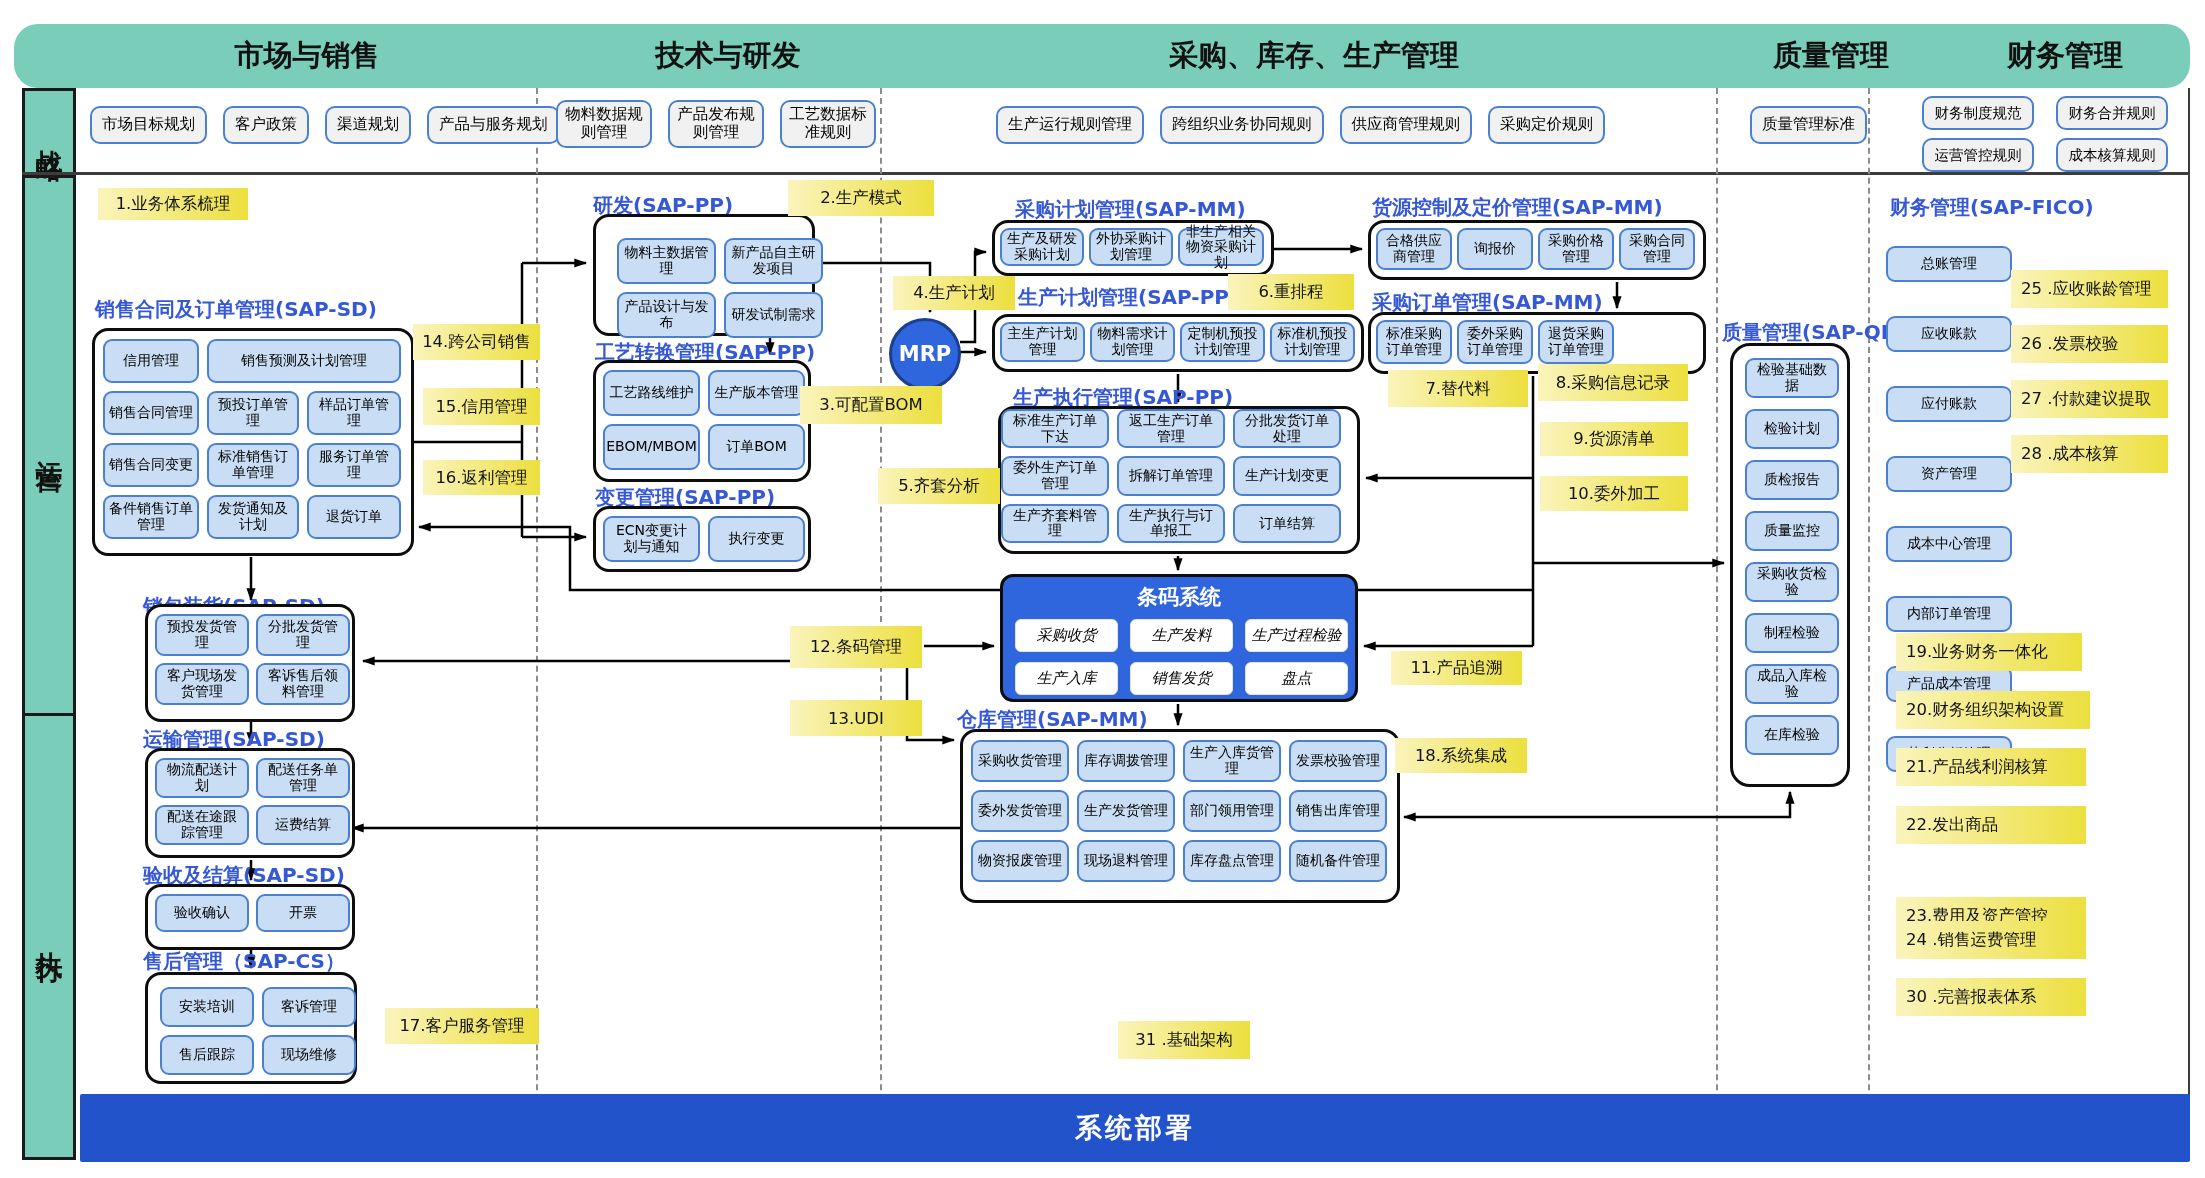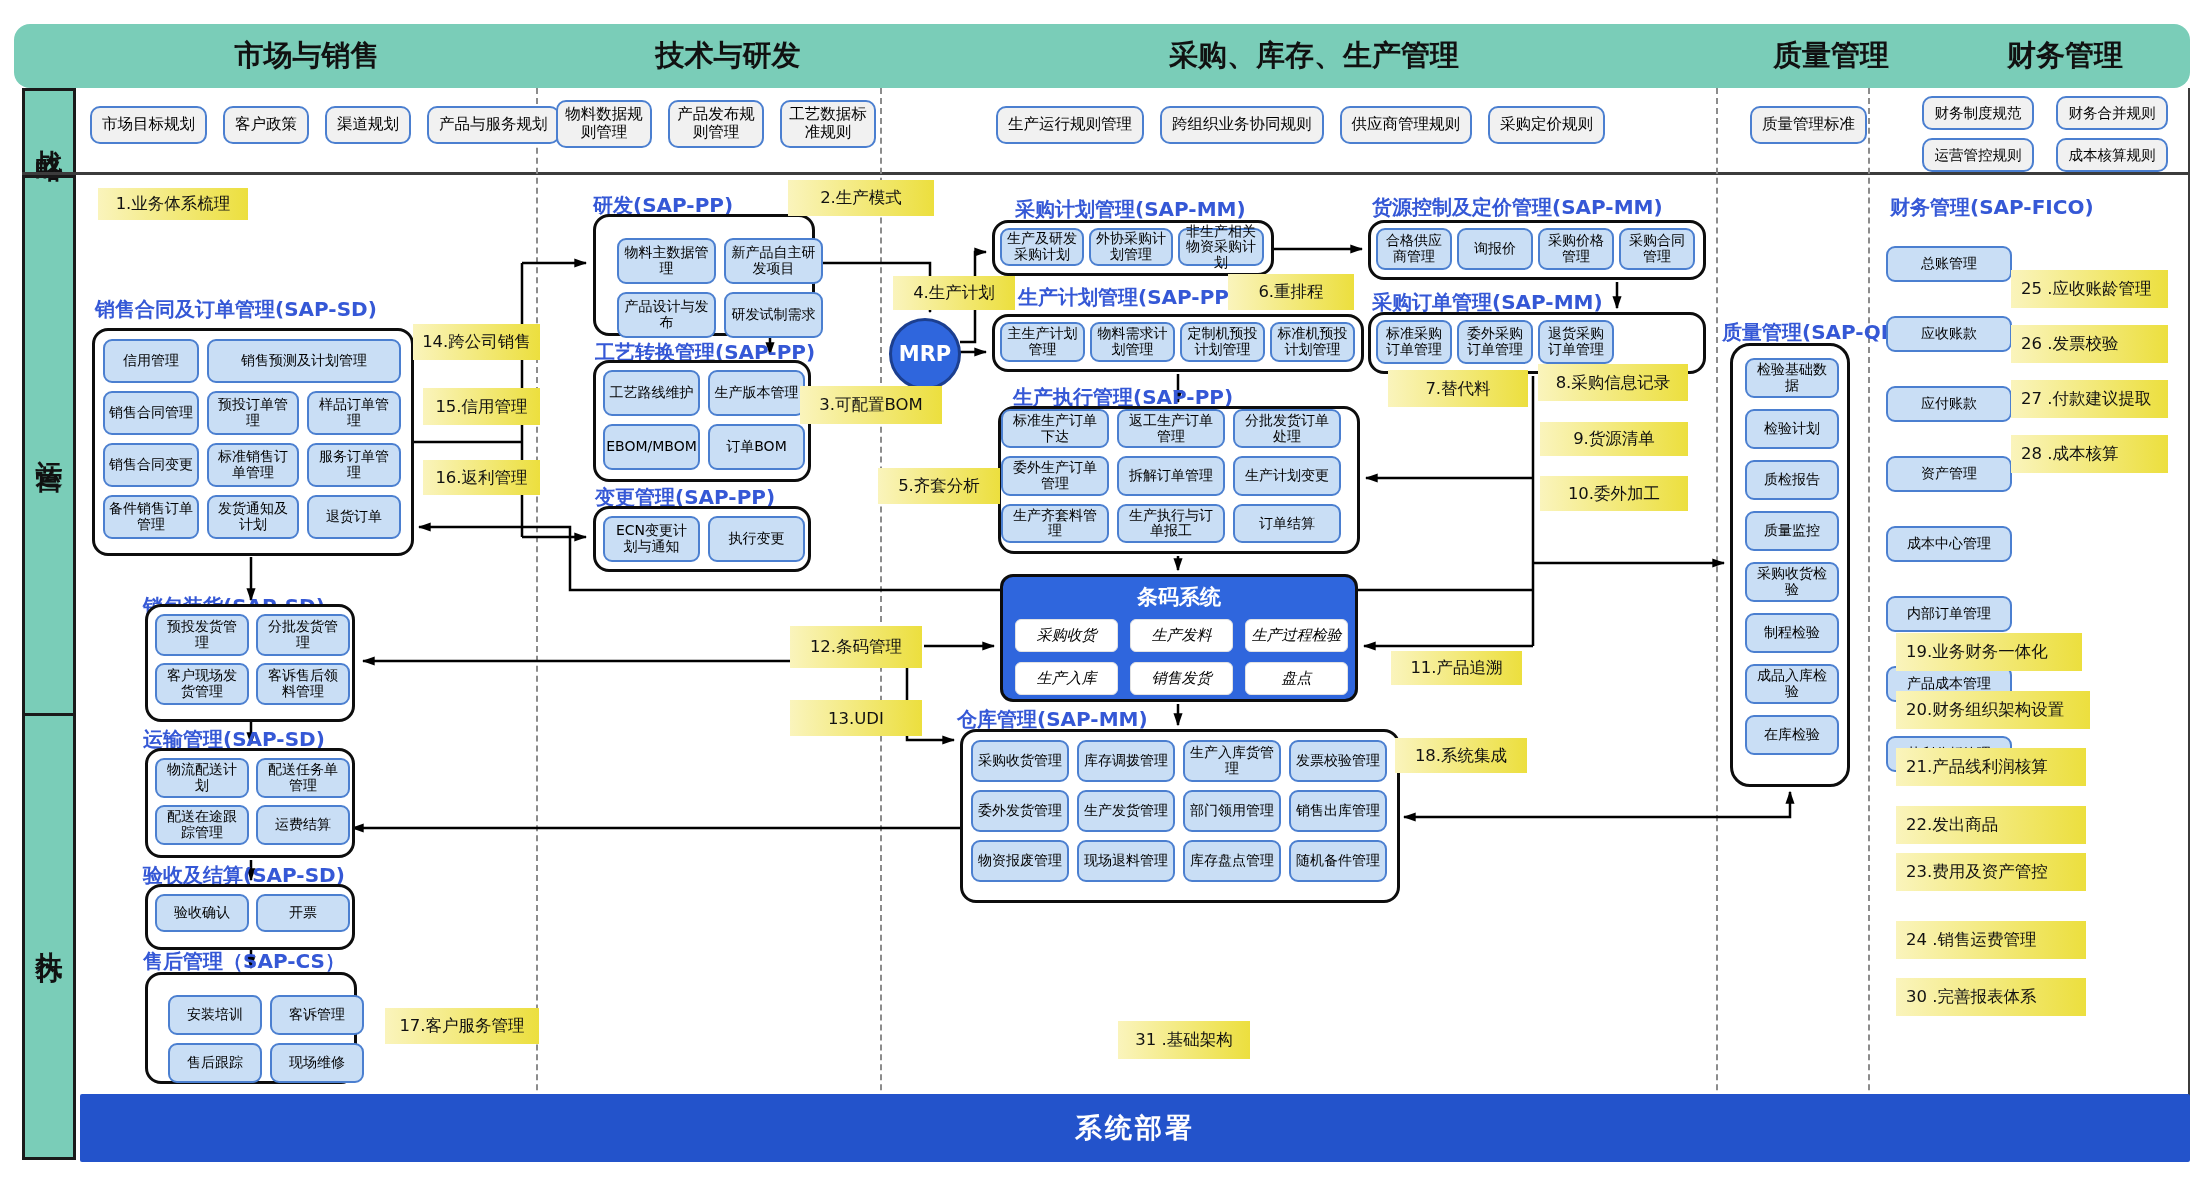--- a/index.html
+++ b/index.html
@@ -1,17 +1,17 @@
 <!DOCTYPE html>
 <html><head>
 <meta charset="utf-8">
 <style>
   html,body{margin:0;padding:0;background:#fff;}
   body{width:2205px;height:1178px;position:relative;font-family:"DejaVu Sans","Liberation Sans",sans-serif;color:#000;overflow:hidden;}
-  .hdr{position:absolute;left:14px;top:24px;width:2176px;height:64px;background:#7acdb8;border-radius:16px;}
+  .hdr{position:absolute;left:14px;top:24px;width:2176px;height:64px;background:#7acdb8;border-radius:24px;}
   .hdr span{position:absolute;top:50%;transform:translate(-50%,-50%);font-size:29px;font-weight:700;white-space:nowrap;color:#111;}
   .strip{position:absolute;left:22px;top:88px;width:54px;height:1072px;background:#7acdb8;border:3px solid #1a1a1a;box-sizing:border-box;}
   .band{position:absolute;left:0;width:100%;display:flex;align-items:center;justify-content:center;writing-mode:vertical-rl;text-orientation:upright;font-size:27px;font-weight:700;letter-spacing:5px;color:#111;}
   .band-sep{position:absolute;left:0;width:100%;height:0;border-top:3px solid #1a1a1a;}
   .hline{position:absolute;left:22px;top:172px;width:2168px;border-top:3px solid #3c3c3c;}
   .rline{position:absolute;left:2188px;top:88px;height:1072px;border-left:2.5px solid #3c3c3c;}
   .vdash{position:absolute;top:88px;height:1072px;border-left:2.5px dashed #8c8c8c;}
   .strat-group{position:absolute;display:flex;gap:16px;}
   .strat{background:#f1f1f1;border:2.5px solid #4b7fd0;border-radius:10px;display:flex;align-items:center;justify-content:center;text-align:center;font-size:15.5px;padding:4px 10px;min-height:38px;box-sizing:border-box;line-height:1.15;}
   .strat-fixed .strat{width:96px;padding:4px 4px;}
@@ -173,21 +173,21 @@
       <div class="mod">运费结算</div>
     </div>
 </div>
 <div class="panel" style="left:145px;top:884px;width:210px;height:66px">
   <div class="grid" style="grid-template-columns:94px 94px;grid-auto-rows:38px;gap:7px;padding:7px">
       <div class="mod">验收确认</div>
       <div class="mod">开票</div>
     </div>
 </div>
 <div class="panel" style="left:145px;top:972px;width:212px;height:112px">
-  <div class="grid" style="grid-template-columns:94px 94px;grid-auto-rows:minmax(40px,auto);gap:8px;padding:20px">
+  <div class="grid" style="grid-template-columns:94px 94px;grid-auto-rows:minmax(40px,auto);gap:8px;padding:12px">
       <div class="mod">安装培训</div>
       <div class="mod">客诉管理</div>
       <div class="mod">售后跟踪</div>
       <div class="mod">现场维修</div>
     </div>
 </div>
 <div class="panel" style="left:593px;top:214px;width:222px;height:122px">
   <div class="grid" style="grid-template-columns:99px 99px;grid-auto-rows:minmax(46px,auto);gap:8px;padding:21px">
       <div class="mod">物料主数据管理</div>
       <div class="mod">新产品自主研发项目</div>
@@ -319,21 +319,21 @@
 <div class="ylabel" style="left:790px;top:700px;width:132px;height:36px">13.UDI</div>
 <div class="ylabel" style="left:413px;top:324px;width:127px;height:36px">14.跨公司销售</div>
 <div class="ylabel" style="left:423px;top:388px;width:117px;height:37px">15.信用管理</div>
 <div class="ylabel" style="left:423px;top:460px;width:117px;height:35px">16.返利管理</div>
 <div class="ylabel" style="left:385px;top:1008px;width:154px;height:36px">17.客户服务管理</div>
 <div class="ylabel" style="left:1395px;top:738px;width:132px;height:35px">18.系统集成</div>
 <div class="ylabel la" style="left:1896px;top:633px;width:186px;height:38px">19.业务财务一体化</div>
 <div class="ylabel la" style="left:1896px;top:691px;width:194px;height:38px">20.财务组织架构设置</div>
 <div class="ylabel la" style="left:1896px;top:748px;width:190px;height:38px">21.产品线利润核算</div>
 <div class="ylabel la" style="left:1896px;top:806px;width:190px;height:38px">22.发出商品</div>
-<div class="ylabel la" style="left:1896px;top:853px;width:190px;height:38px">23.费用及资产管控</div>
+<div class="ylabel la" style="left:1896px;top:897px;width:190px;height:38px">23.费用及资产管控</div>
 <div class="ylabel la" style="left:1896px;top:921px;width:190px;height:38px">24 .销售运费管理</div>
 <div class="ylabel la" style="left:2011px;top:270px;width:157px;height:38px">25 .应收账龄管理</div>
 <div class="ylabel la" style="left:2011px;top:325px;width:157px;height:38px">26 .发票校验</div>
 <div class="ylabel la" style="left:2011px;top:380px;width:157px;height:38px">27 .付款建议提取</div>
 <div class="ylabel la" style="left:2011px;top:435px;width:157px;height:38px">28 .成本核算</div>
 <div class="ylabel la" style="left:1896px;top:978px;width:190px;height:38px">30 .完善报表体系</div>
 <div class="ylabel" style="left:1118px;top:1021px;width:132px;height:38px">31 .基础架构</div>
 
 <div class="deploy">系统部署</div>
 

